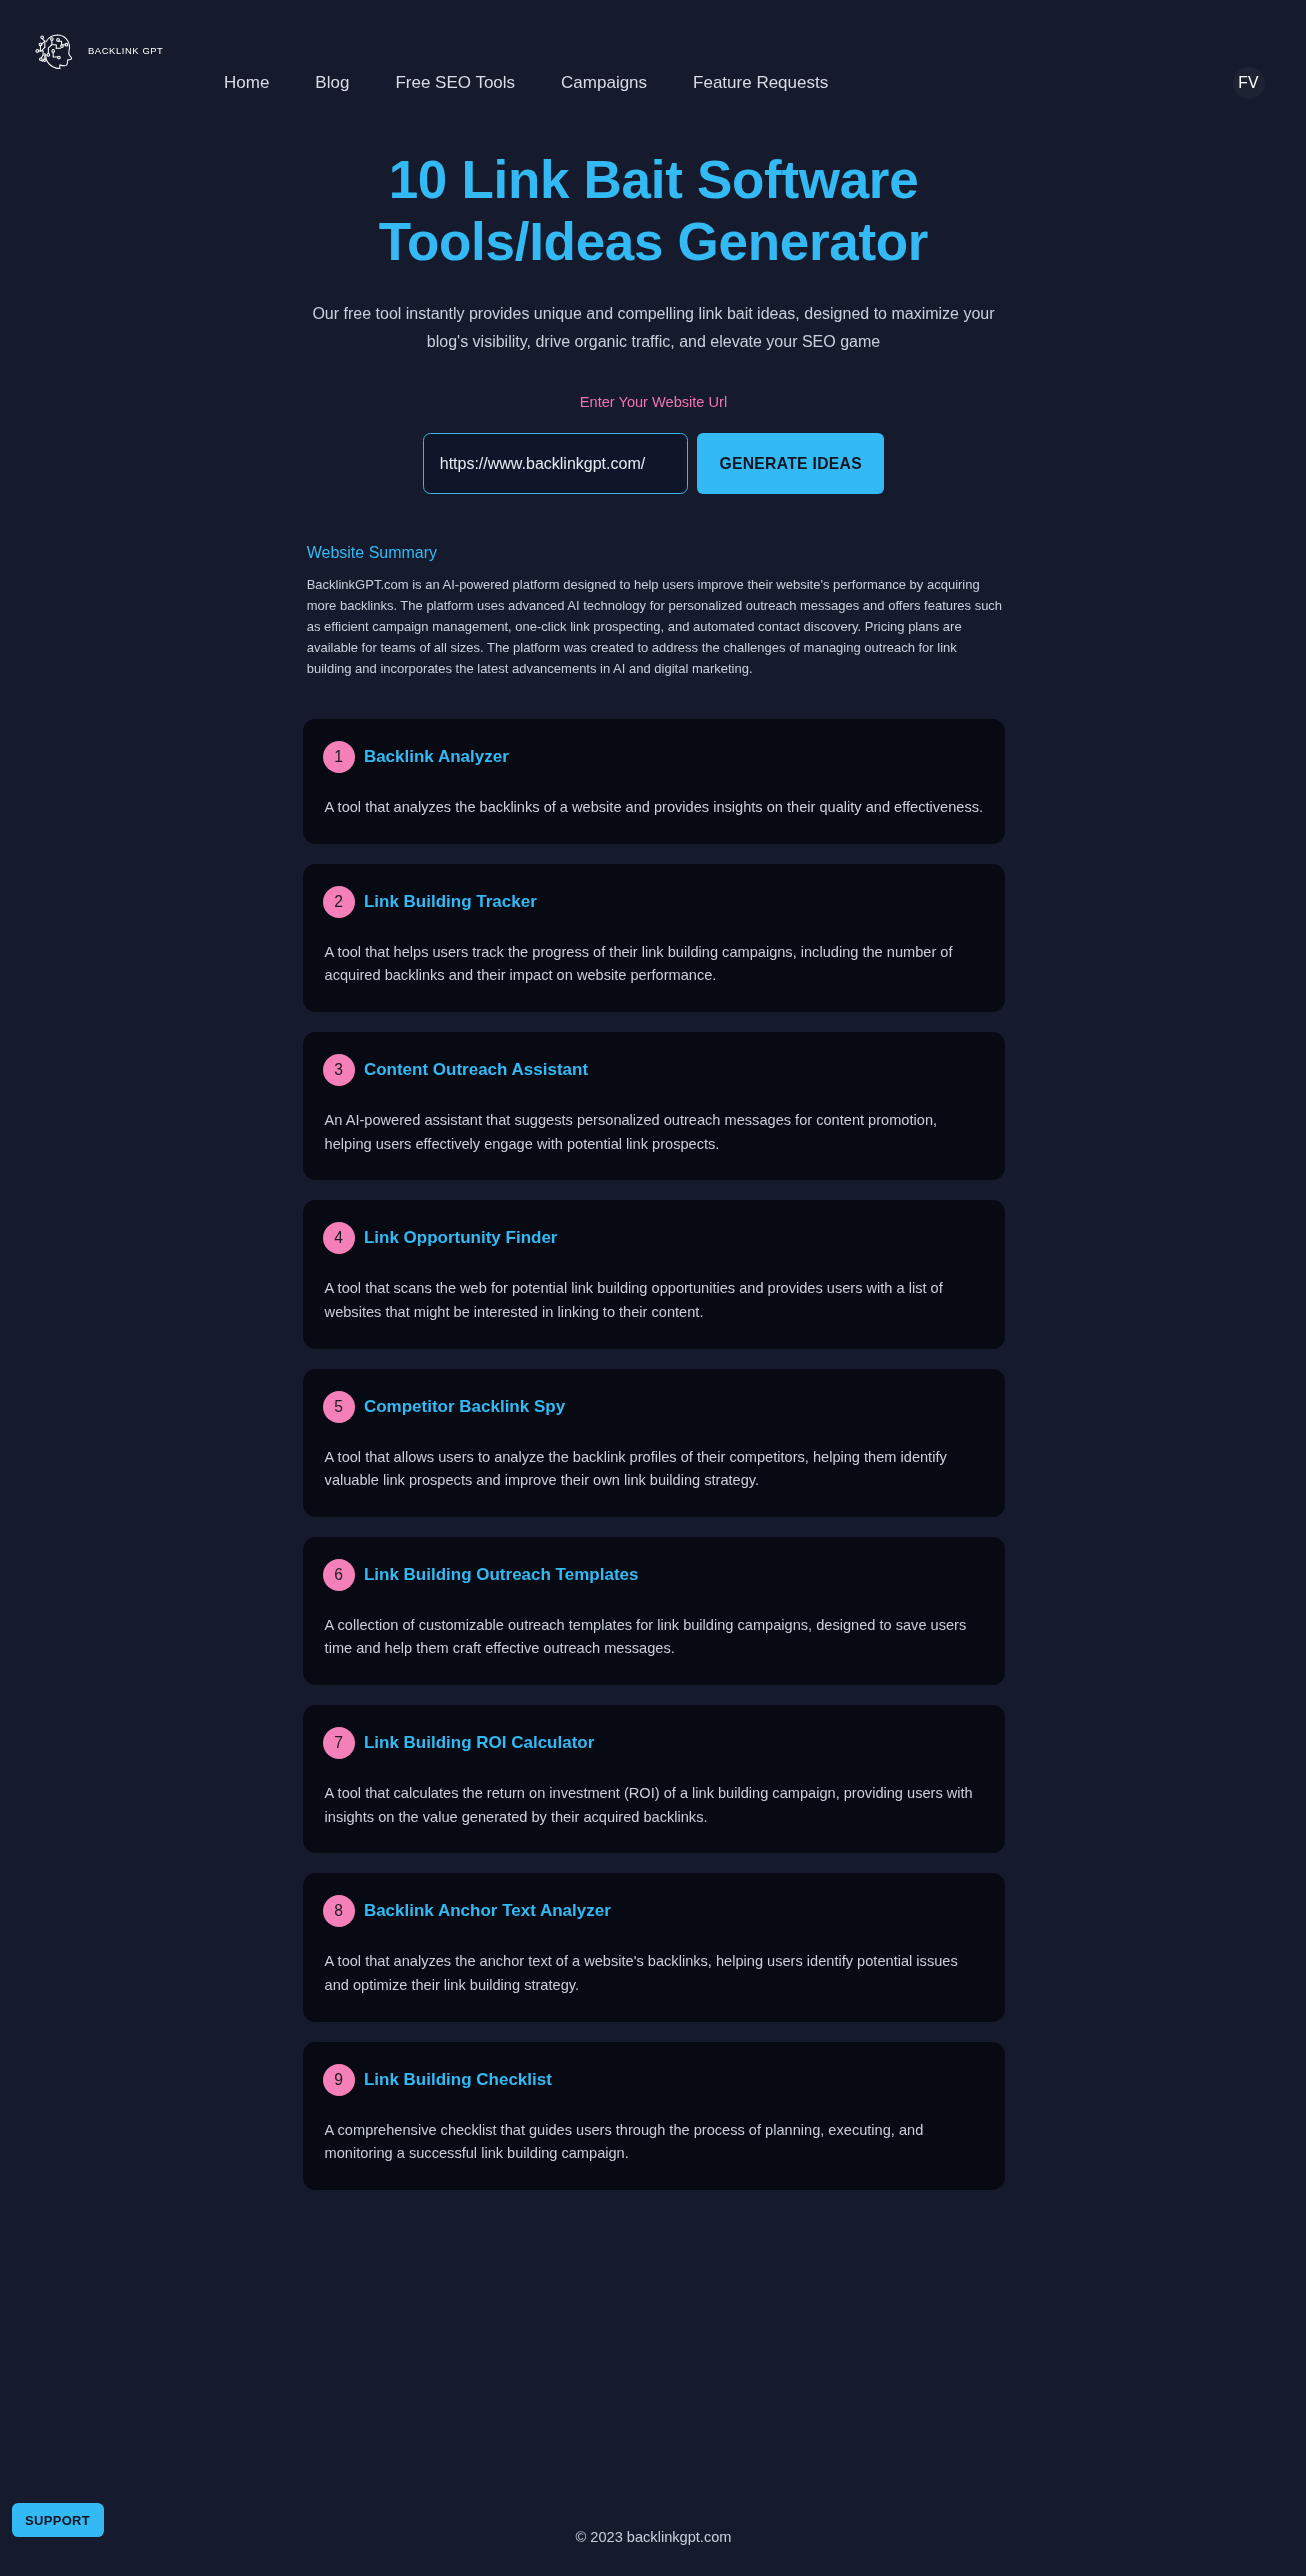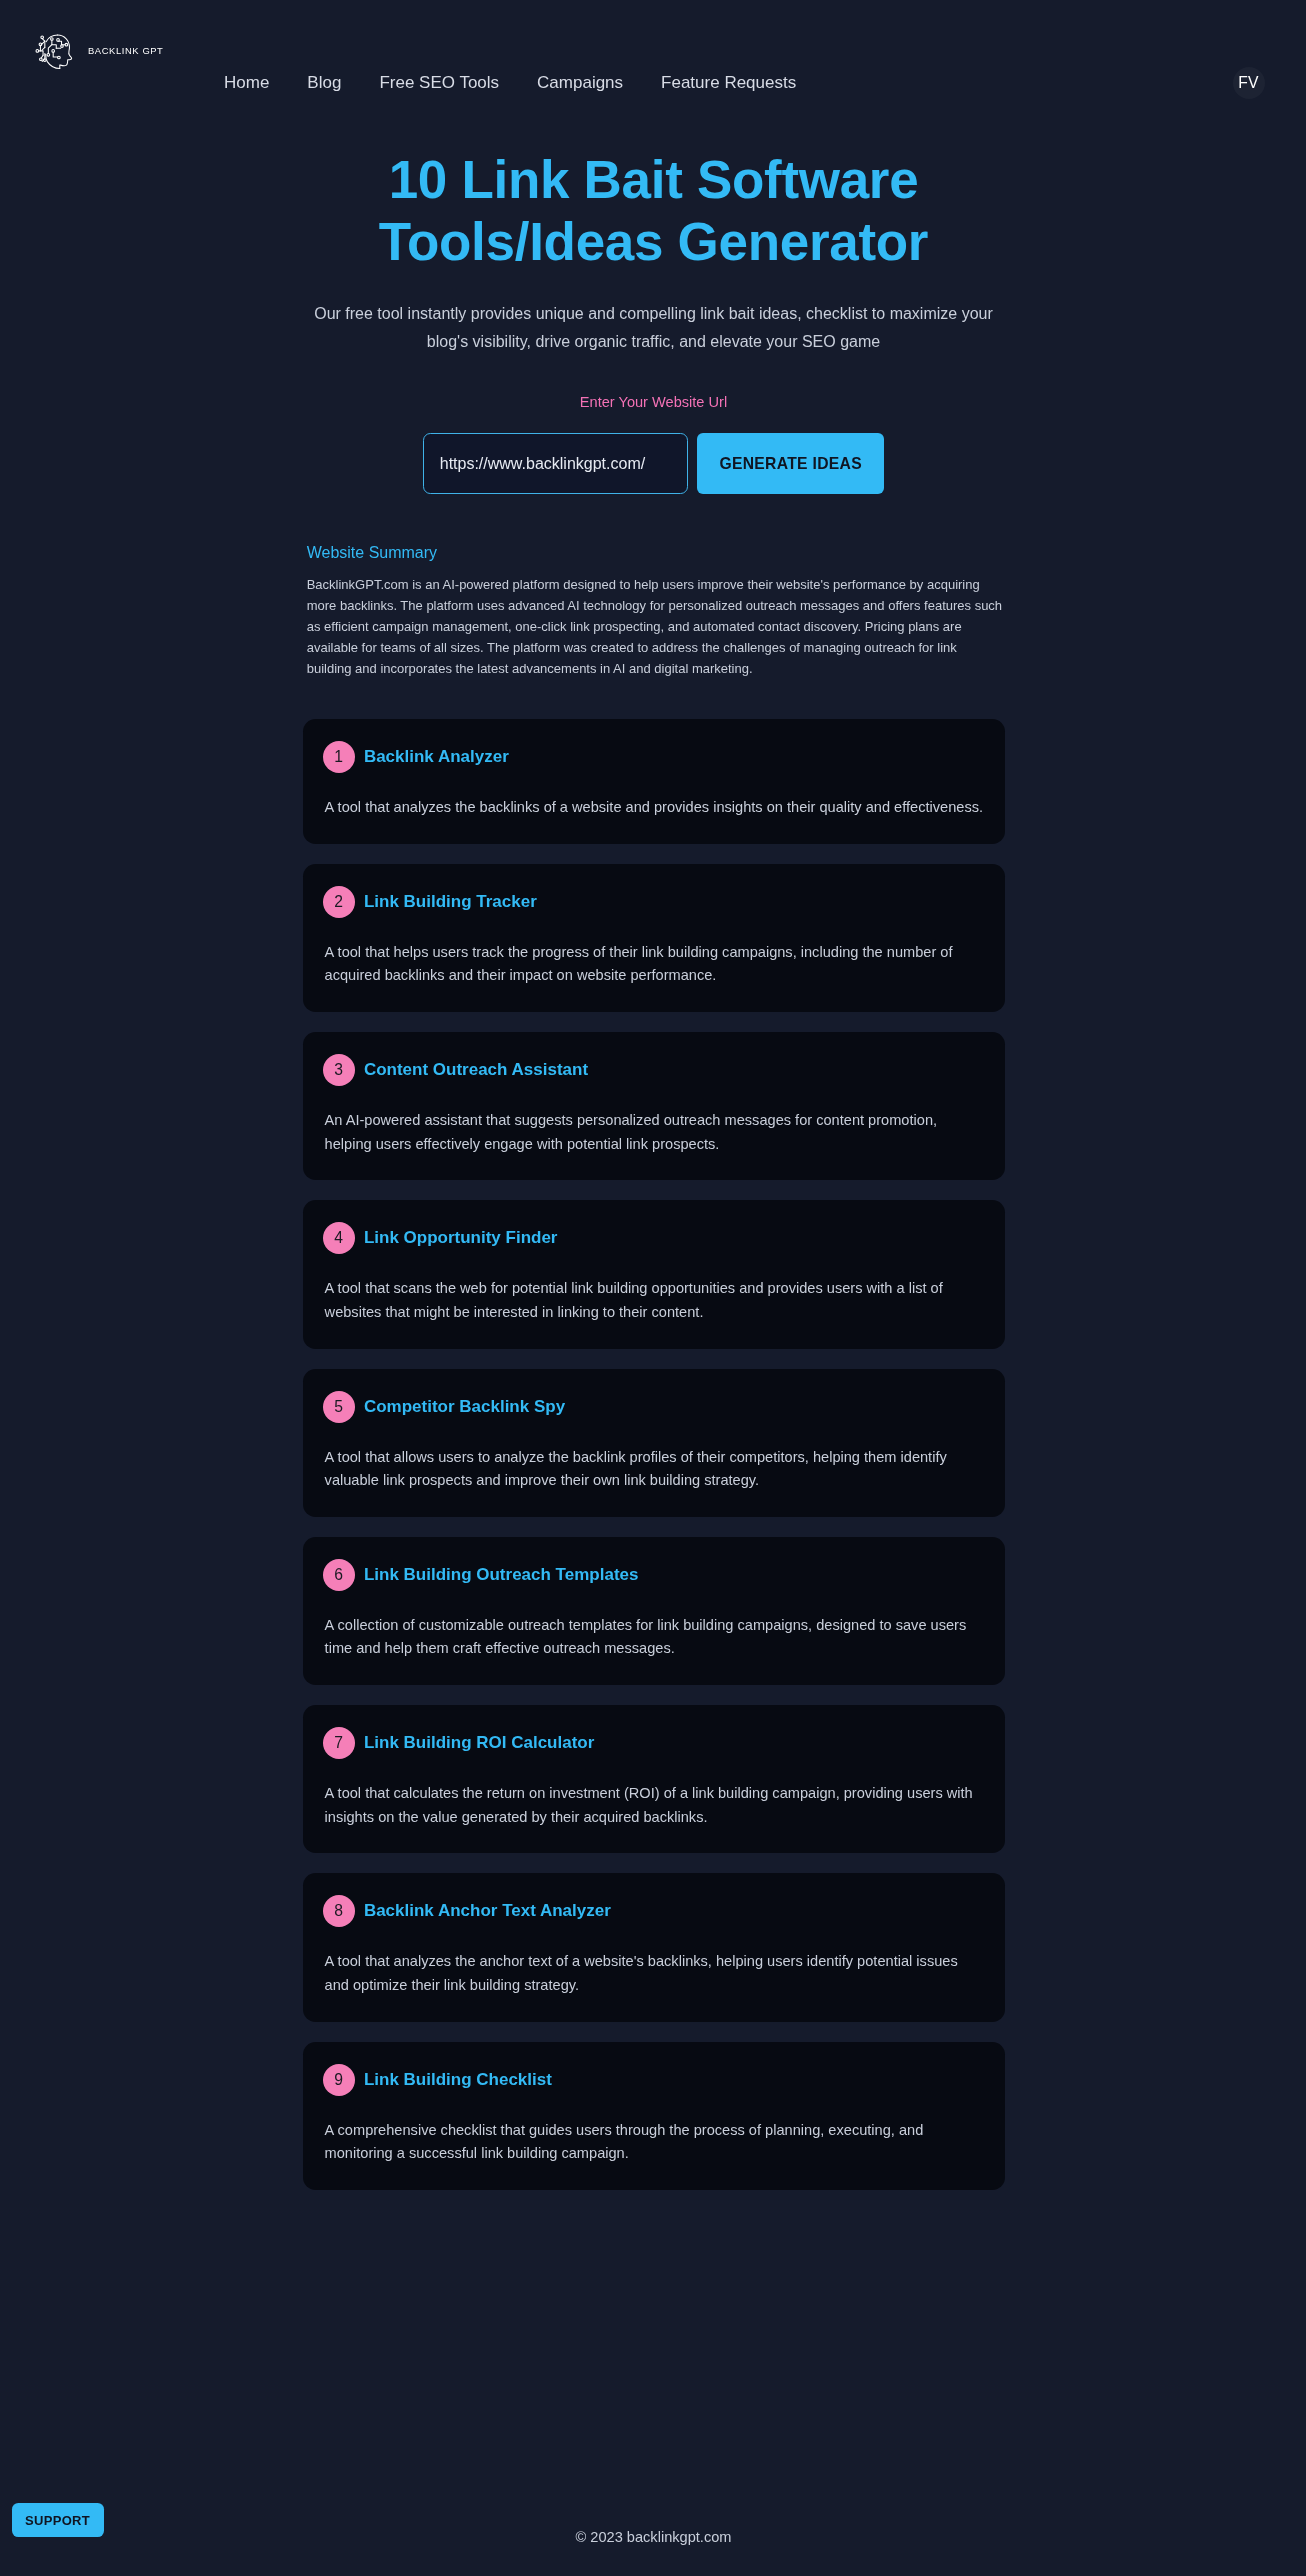--- a/index.html
+++ b/index.html
@@ -45,21 +45,21 @@
   .brand-word{
     font-size:9.4px;
     letter-spacing:0.6px;
     color:#ffffff;
     font-weight:400;
     white-space:nowrap;
   }
   .nav-links{
     display:flex;
     align-items:center;
-    gap:0;
+    gap:8px;
     margin-left:105px;
     margin-top:52px;
   }
   .nav-link{
     color:var(--nav-text);
     font-size:17px;
     text-decoration:none;
     padding:0 19px;
     white-space:nowrap;
     cursor:pointer;
@@ -293,21 +293,21 @@
 
   <div class="avatar">FV</div>
 </header>
 
 <section class="hero">
   <h1 class="hero-title">
     <span>10 Link Bait Software</span><br>
     <span>Tools/Ideas Generator</span>
   </h1>
 
-  <p class="hero-sub">Our free tool instantly provides unique and compelling link bait ideas, checklist to maximize your blog's visibility, drive organic traffic, and elevate your SEO game</p>
+  <p class="hero-sub">Our free tool instantly provides unique and compelling link bait ideas, designed to maximize your blog's visibility, drive organic traffic, and elevate your SEO game</p>
 
   <div class="field-label">Enter Your Website Url</div>
 
   <div class="form-row">
     <input class="url-input" type="text" value="https://www.backlinkgpt.com/" style="">
     <button class="generate-btn">GENERATE IDEAS</button>
   </div>
 </section>
 
 <main class="content">

